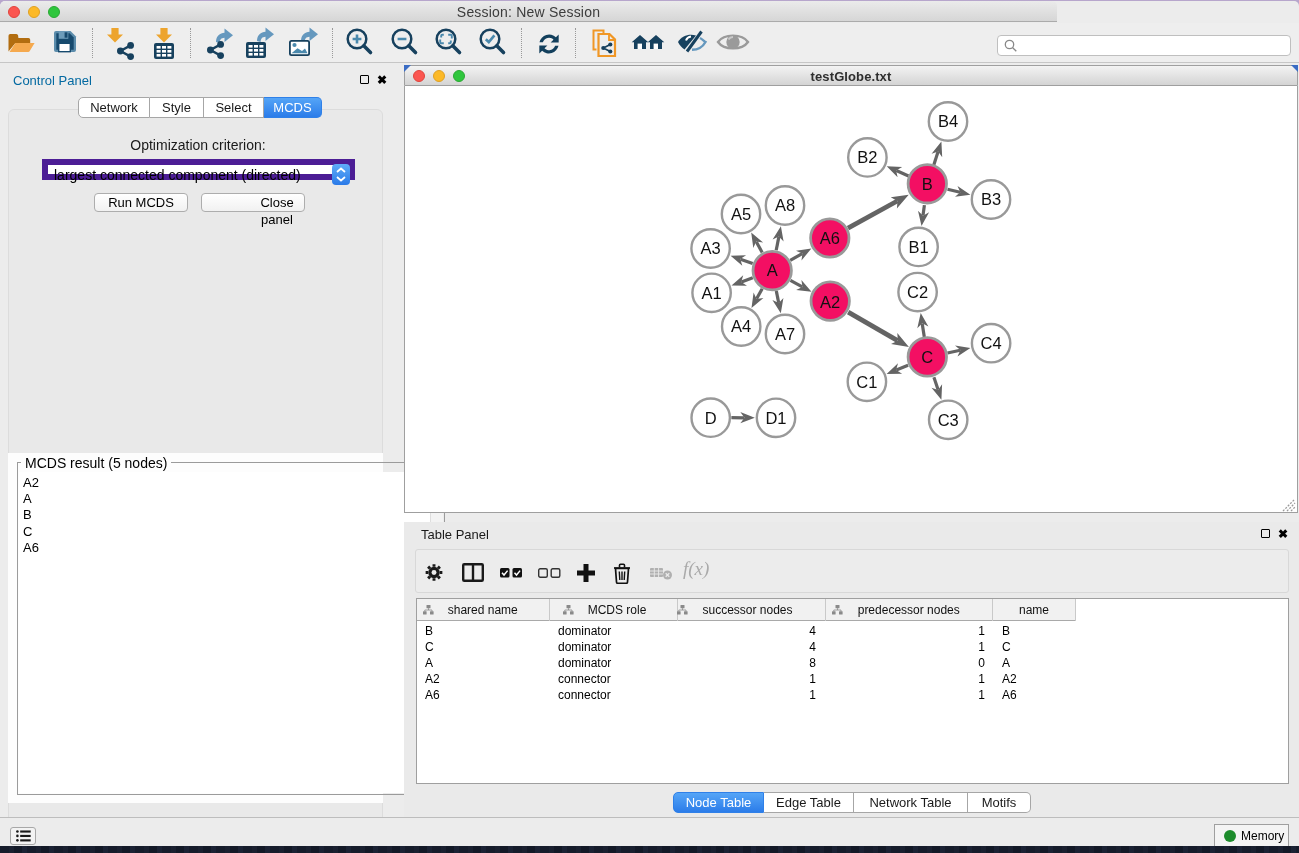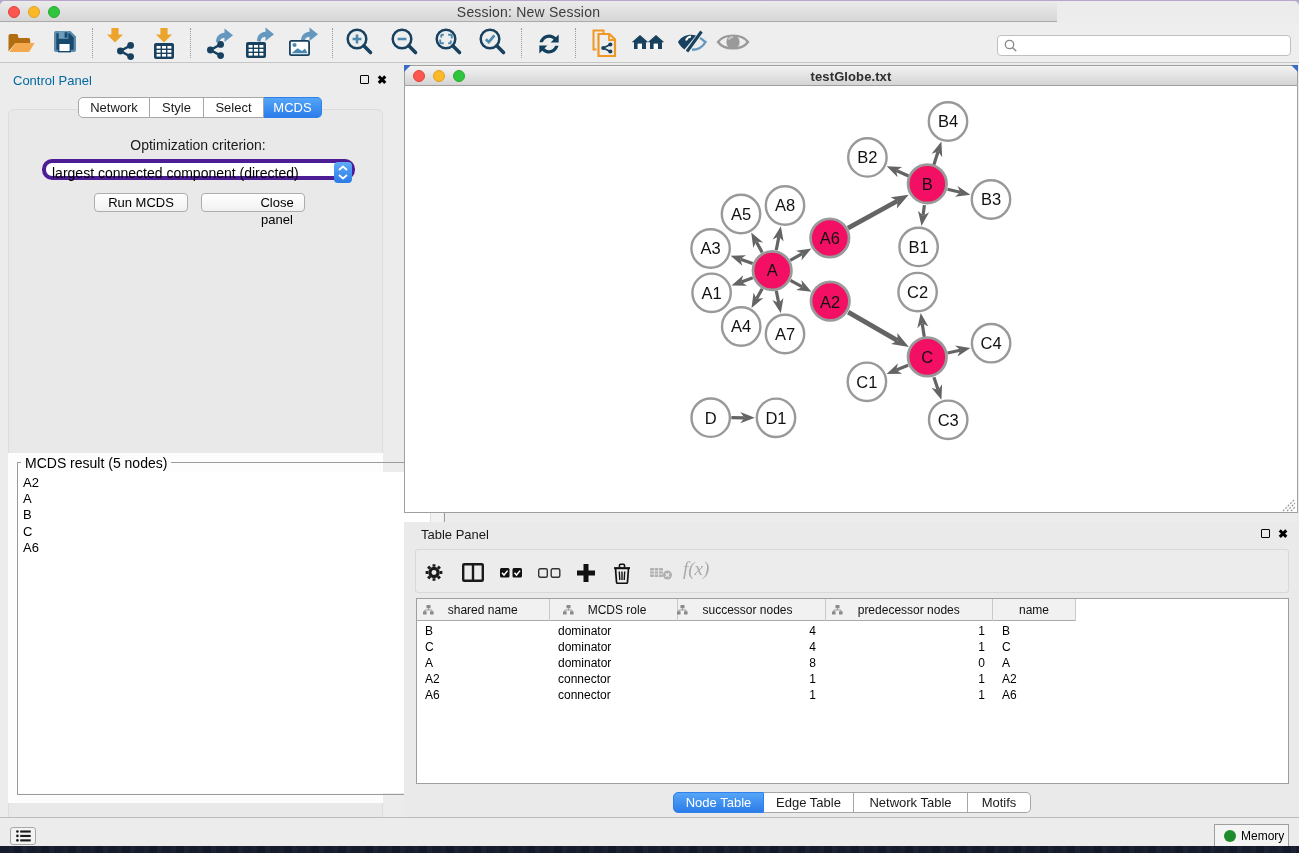--- a/index.html
+++ b/index.html
@@ -24,21 +24,21 @@
 #cpanel { position:absolute; left:0; top:62px; width:403px; height:754px; background:#ececec; }
 #cpanel .hdr { position:absolute; left:13px; top:10px; font-size:13px; color:#0369a1; }
 
 .tabs { position:absolute; display:flex; height:19px; }
 .tab { height:21px; line-height:19px; font-size:13px; color:#1a1a1a; background:#fff; border:1px solid #a6a6a6; border-left:none; text-align:center; }
 .tab.first { border-left:1px solid #a6a6a6; border-radius:5px 0 0 5px; }
 .tab.last { border-radius:0 5px 5px 0; }
 .tab.sel { background:linear-gradient(#55a5f7,#2b7ce9); color:#fff; border-color:#2f80e8; }
 #tabcontent { position:absolute; left:8px; top:46px; width:375px; height:745px; background:#e9e9e9; border:1px solid #dcdcdc; border-radius:6px 6px 0 0; }
 #optlabel { position:absolute; left:0; width:396px; top:74px; text-align:center; font-size:14px; color:#1a1a1a; }
-#dropdown { position:absolute; left:42px; top:96px; width:313px; height:21px; background:#fff; border:4px solid #4c1d95; border-radius:10px; }
+#dropdown { position:absolute; left:42px; top:96px; width:313px; height:21px; background:#fff; border:6px solid #4c1d95; border-radius:0; }
 #dropdown .txt { position:absolute; left:6px; top:2px; font-size:14px; color:#000; }
 #dropdown .step { position:absolute; right:-1px; top:-1px; width:18px; height:21px; background:linear-gradient(#60acf8,#2a7ae8); border-radius:4px; }
 #dropdown .step svg { position:absolute; left:3px; top:3px; }
 .btn { position:absolute; height:19px; background:linear-gradient(#ffffff,#f1f1f1); border:1px solid #adadad; border-radius:4px; font-size:13px; color:#000; text-align:center; line-height:17px; }
 #whitepanel { position:absolute; left:8px; top:390px; width:375px; height:350px; background:#fdfdfd; }
 #fieldset { position:absolute; left:9px; top:9px; width:428px; height:333px; border:1px solid #9b9b9b; }
 #fieldset .legend { position:absolute; left:3px; top:-8px; background:#fdfdfd; padding:0 4px; font-size:14px; color:#000; }
 #mcdslist { position:absolute; left:1px; top:9px; right:1px; bottom:1px; background:#fff; font-size:13px; color:#000; padding-top:3px; }
 #mcdslist .it { padding-left:4px; height:16.2px; line-height:16.2px; }
 #mcdslist .sb { position:absolute; right:0; top:0; width:13px; height:100%; background:#f3f3f3; border-left:1px solid #dedede; }

